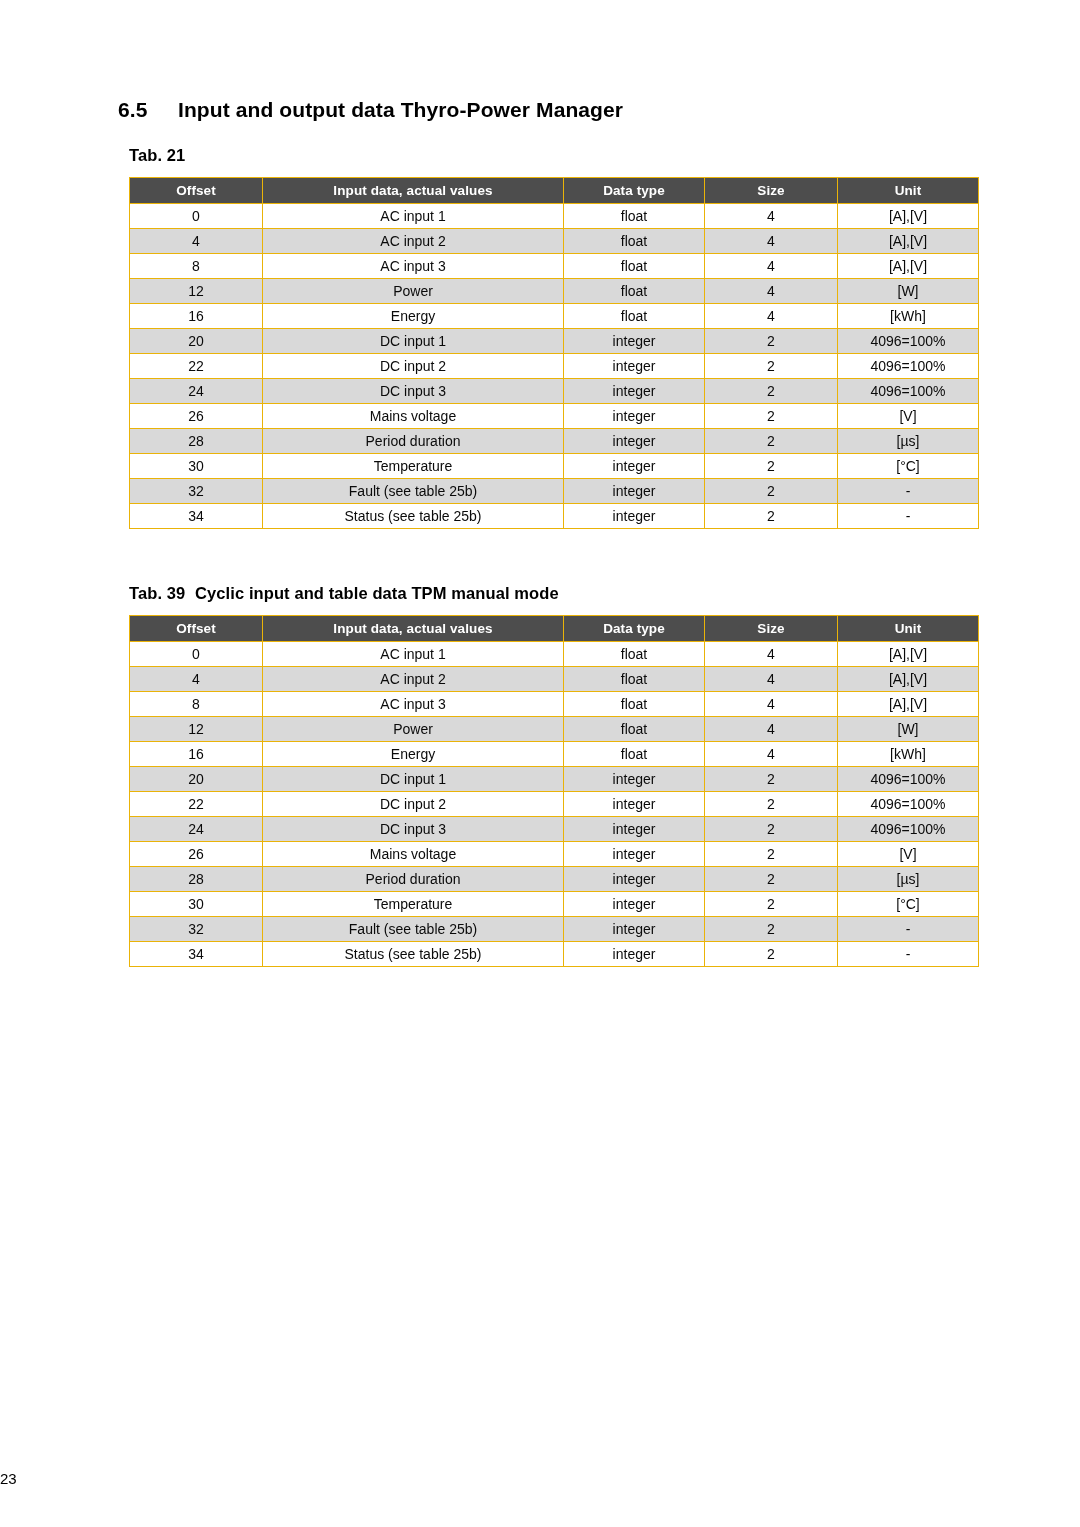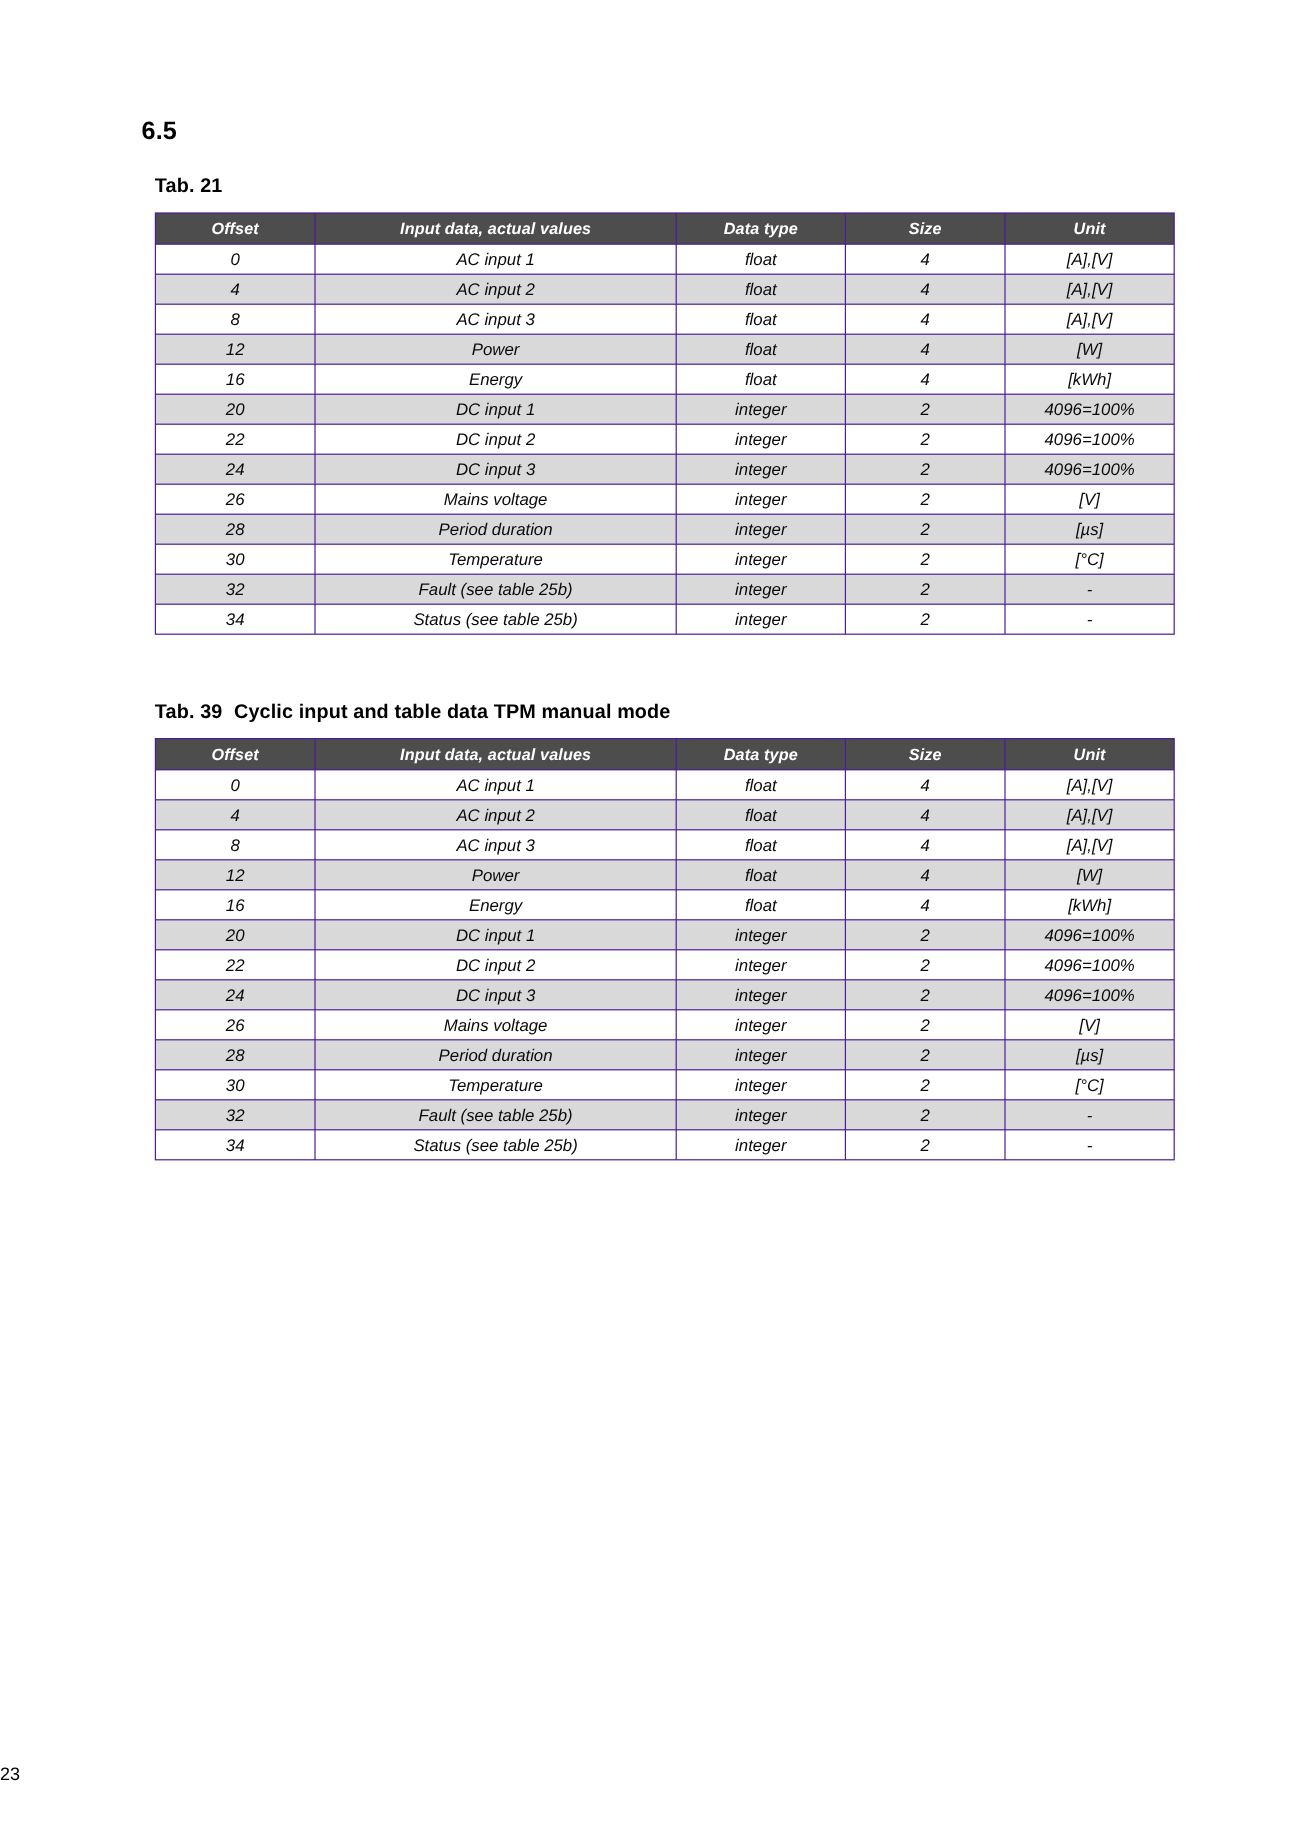--- a/index.html
+++ b/index.html
@@ -66,23 +66,22 @@
   }
   .caption-text {
     white-space: nowrap;
   }
 
   table.data-table {
     border-collapse: separate;
     border-spacing: 1px 1px;
     width: 849px;
     table-layout: fixed;
-    background: #4c1d95;
+    background: #eab308;
     font-size: 13.5px;
-    font-style: italic;
   }
   table.data-table thead th {
     background: #4d4d4d;
     color: #ffffff;
     font-weight: bold;
     font-size: 13.5px;
     height: 22px;
     padding: 1px 0 2px 0;
     text-align: center;
     vertical-align: middle;
@@ -128,20 +127,21 @@
     color: #000000;
   }
 </style>
 </head>
 <body>
 
 <div class="page">
 
   <h1 class="section-heading">
     <span class="section-number">6.5</span>
+    <span class="section-title">Input and output data Thyro-Power Manager</span>
   </h1>
 
   <div class="table-block" id="table-block-21">
     <div class="table-caption">
       <span class="caption-label">Tab. 21</span>
     </div>
     <table class="data-table">
       <colgroup>
         <col class="c-offset">
           <col class="c-desc">

